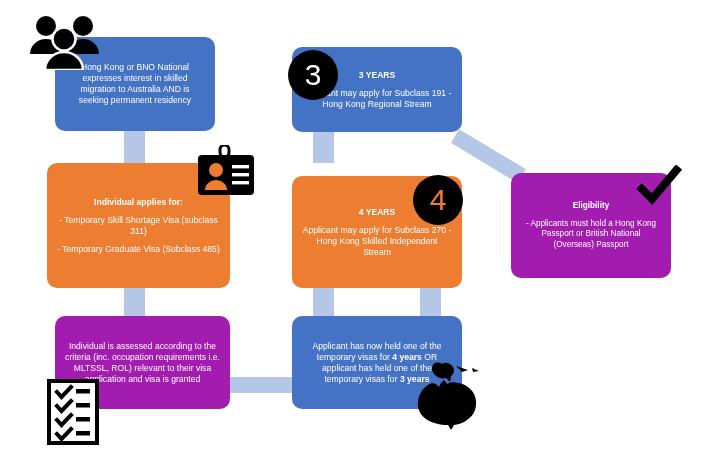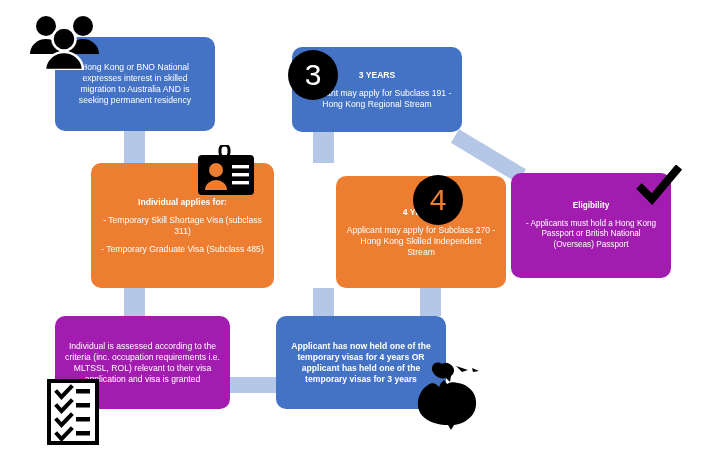--- a/index.html
+++ b/index.html
@@ -31,21 +31,21 @@
   .node p {
     margin: 0 0 7px 0;
     width: 100%;
   }
   .node p:last-child { margin-bottom: 0; }
   .node .hdr {
     font-weight: bold;
     margin-bottom: 7px;
   }
   .blue  { background: #4472C4; }
-  .orange{ background: #ED7D31; margin-left: 44px; }
+  .orange{ background: #ED7D31; }
   .green { background: #a21caf; }
 
   .connector {
     position: absolute;
     background: #B4C7E7;
   }
   .badge {
     position: absolute;
     border-radius: 50%;
     background: #000000;
@@ -85,21 +85,21 @@
   <div class="node orange" style="left:47px; top:163px; width:183px; height:125px; font-size:8.6px;">
     <p class="hdr">Individual applies for:</p>
     <p>- Temporary Skill Shortage Visa (subclass 311)</p>
     <p>- Temporary Graduate Visa (Subclass 485)</p>
   </div>
 
   <div class="node green" style="left:55px; top:316px; width:175px; height:93px; font-size:8.6px;">
     <p>Individual is assessed according to the criteria (inc. occupation requirements i.e. MLTSSL, ROL) relevant to their visa application and visa is granted</p>
   </div>
 
-  <div class="node blue" style="left:276px; top:316px; width:170px; height:93px; font-size:8.6px;font-weight:bold;">
+  <div class="node blue" style="left:292px; top:316px; width:170px; height:93px; font-size:8.6px;">
     <p>Applicant has now held one of the temporary visas for <b>4 years</b> OR applicant has held one of the temporary visas for <b>3 years</b></p>
   </div>
 
   <div class="node orange" style="left:292px; top:176px; width:170px; height:112px; font-size:8.6px;">
     <p class="hdr">4 YEARS</p>
     <p>Applicant may apply for Subclass 270 - Hong Kong Skilled Independent Stream</p>
   </div>
 
   <div class="node blue" style="left:292px; top:47px; width:170px; height:85px; font-size:8.6px;">
     <p class="hdr">3 YEARS</p>

